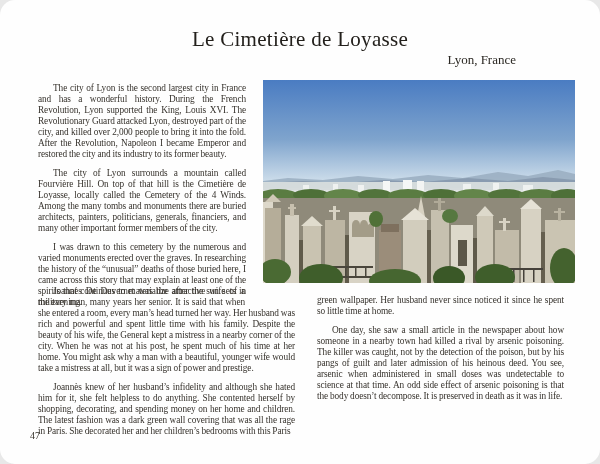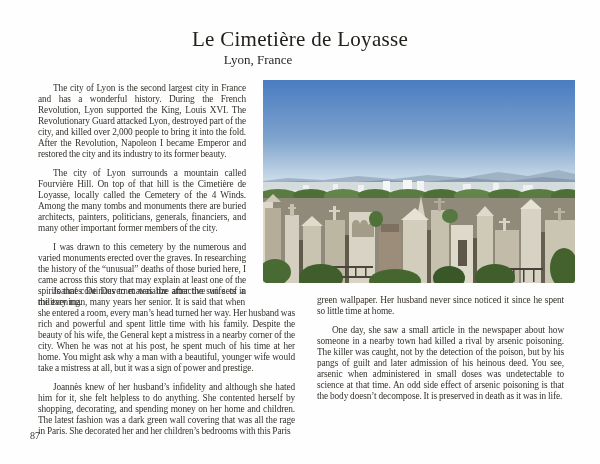--- a/index.html
+++ b/index.html
@@ -5,37 +5,38 @@
   html, body { margin: 0; padding: 0; background: #e8e8e8; }
   .page {
     position: relative;
     width: 600px;
     height: 464px;
     margin: 0 auto;
     background: #fefefe;
     overflow: hidden;
     color: #36322c;
     font-family: "Liberation Serif", "DejaVu Serif", serif;
+    border-radius: 15px;
   }
   .title {
     position: absolute;
     top: 27px; left: 0;
     width: 600px;
     text-align: center;
     font-size: 21px;
     font-weight: normal;
     letter-spacing: 0.3px;
     color: #23201c;
     margin: 0;
   }
   .subtitle {
     position: absolute;
     top: 52px; left: 0;
     width: 516px;
-    text-align: center;
+    text-align: right;
     font-size: 13px;
     font-weight: normal;
     color: #2b2823;
     margin: 0;
   }
   .col {
     position: absolute;
     text-align: justify;
     font-size: 9.3px;
     line-height: 11px;
@@ -184,15 +185,15 @@
   <div class="col col-l2">
     <p class="indent"><span class="notch"></span><span>Joannès De Duvernet was the attractive wife of a military man, many years her senior. It is said that when she entered a room, every man’s head turned her way. Her husband was rich and powerful and spent little time with his family. Despite the beauty of his wife, the General kept a mistress in a nearby corner of the city. When he was not at his post, he spent much of his time at her home. You might ask why a man with a beautiful, younger wife would take a mistress at all, but it was a sign of power and prestige.</span></p>
     <p class="indent">Joannès knew of her husband’s infidelity and although she hated him for it, she felt helpless to do anything. She contented herself by shopping, decorating, and spending money on her home and children. The latest fashion was a dark green wall covering that was all the rage in Paris. She decorated her and her children’s bedrooms with this Paris</p>
   </div>
 
   <div class="col col-r">
     <p>green wallpaper. Her husband never since noticed it since he spent so little time at home.</p>
     <p class="indent">One day, she saw a small article in the newspaper about how someone in a nearby town had killed a rival by arsenic poisoning. The killer was caught, not by the detection of the poison, but by his pangs of guilt and later admission of his heinous deed. You see, arsenic when administered in small doses was undetectable to science at that time. An odd side effect of arsenic poisoning is that the body doesn’t decompose. It is preserved in death as it was in life.</p>
   </div>
 
-  <div class="pageno">87</div>
+  <div class="pageno">47</div>
 
 </div>
 
 </body></html>

